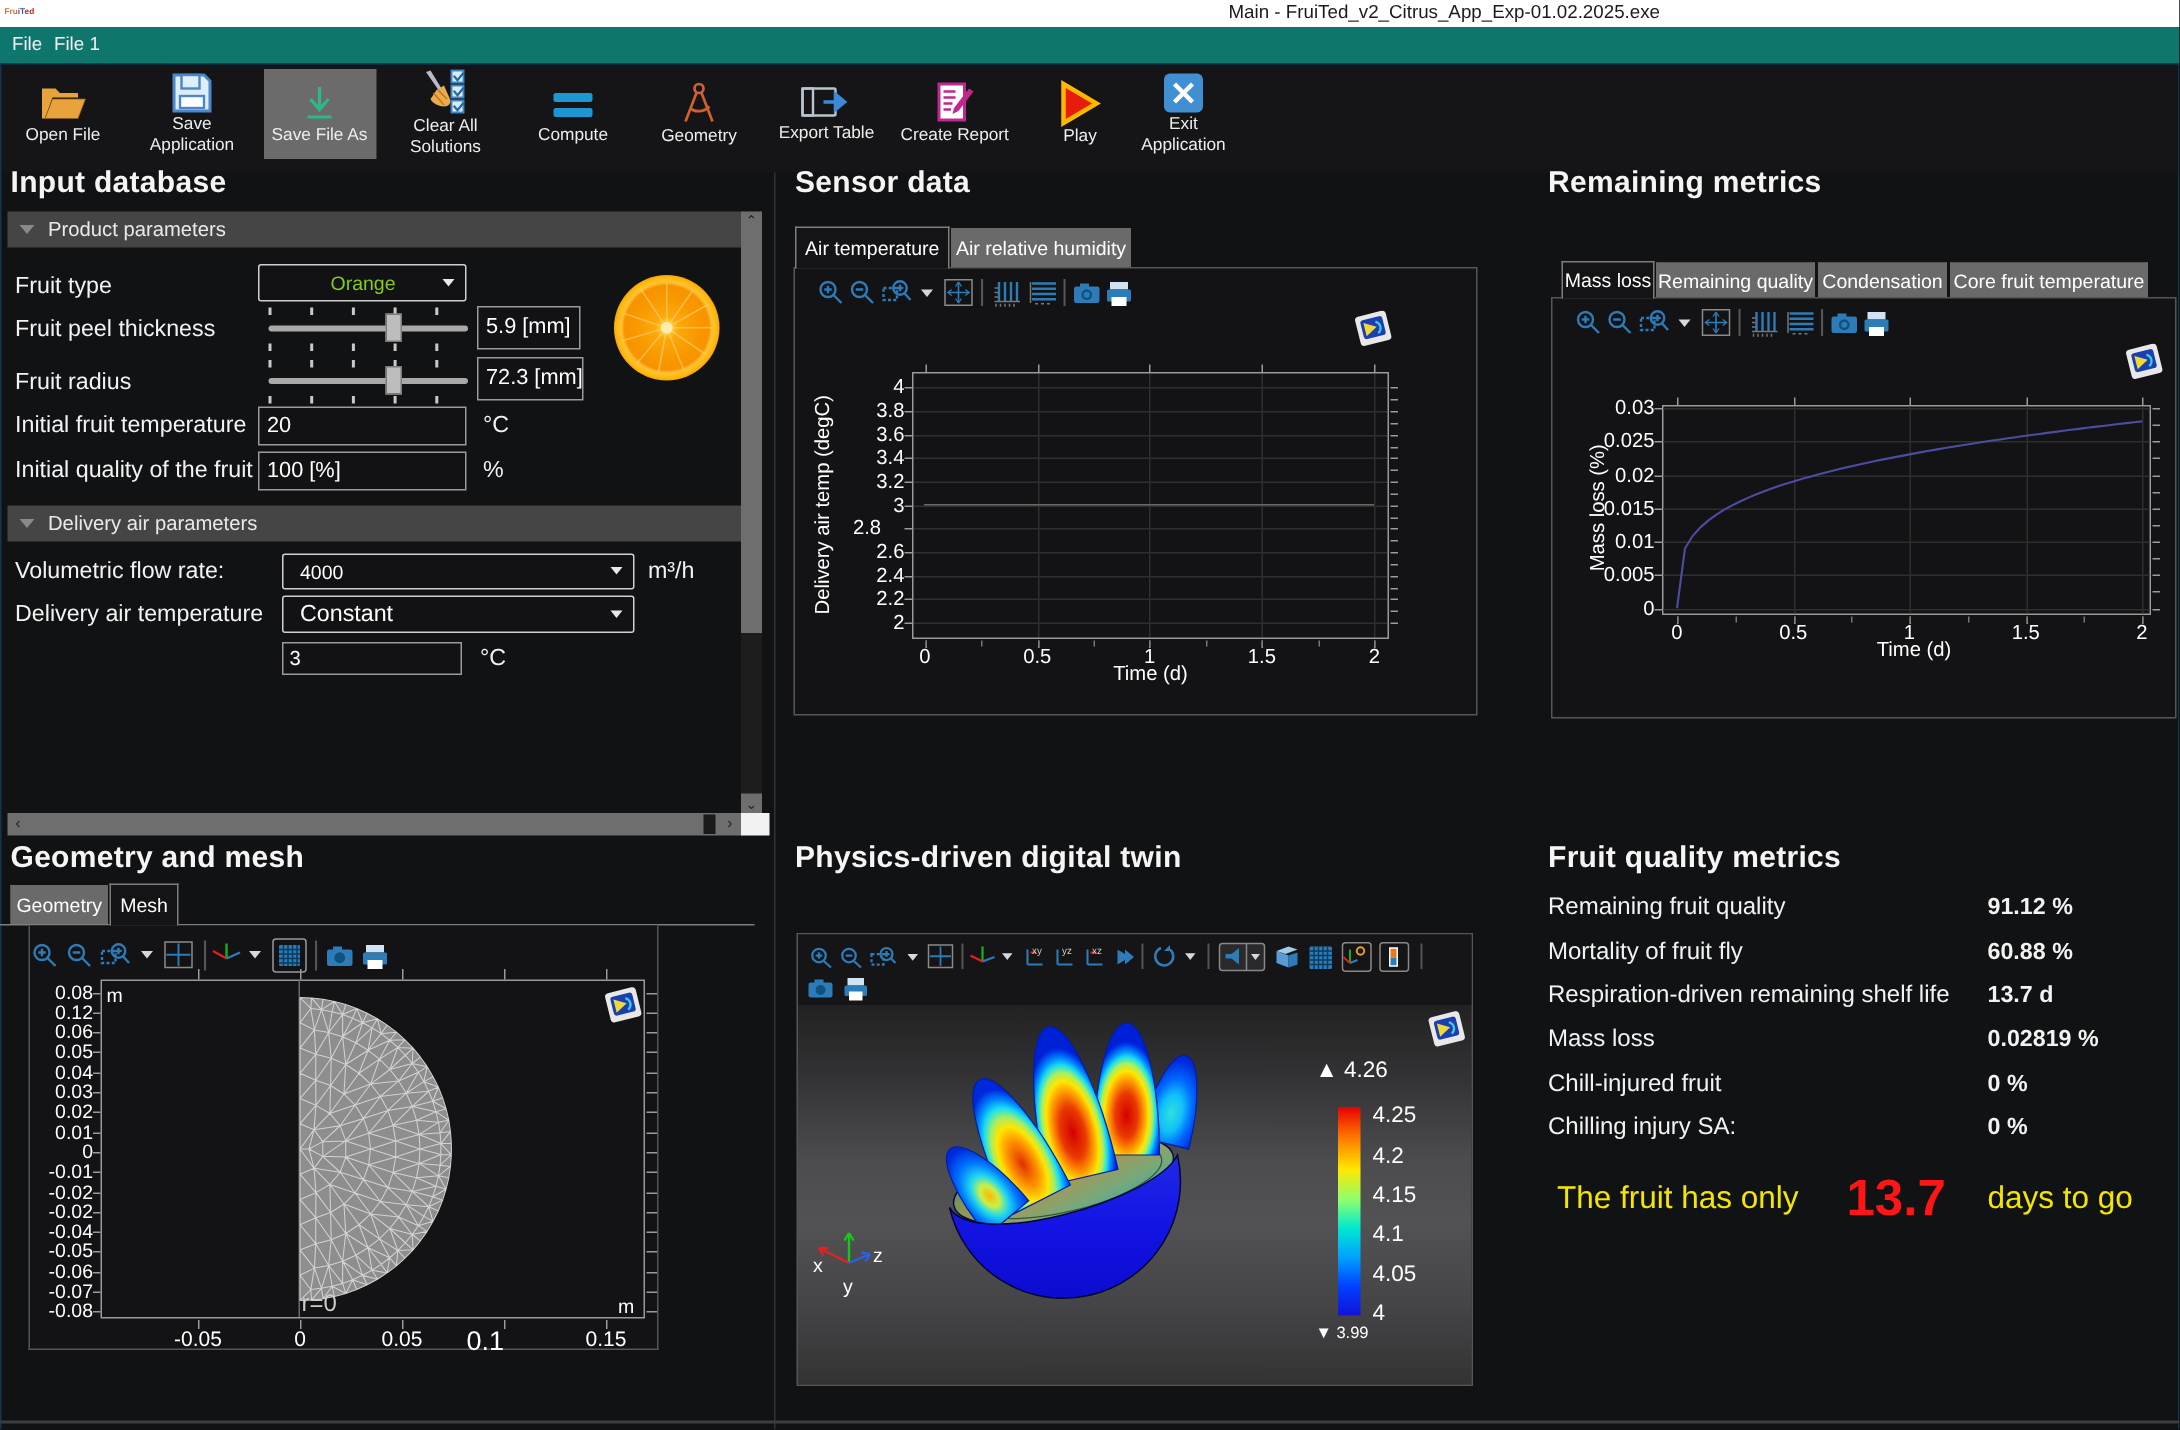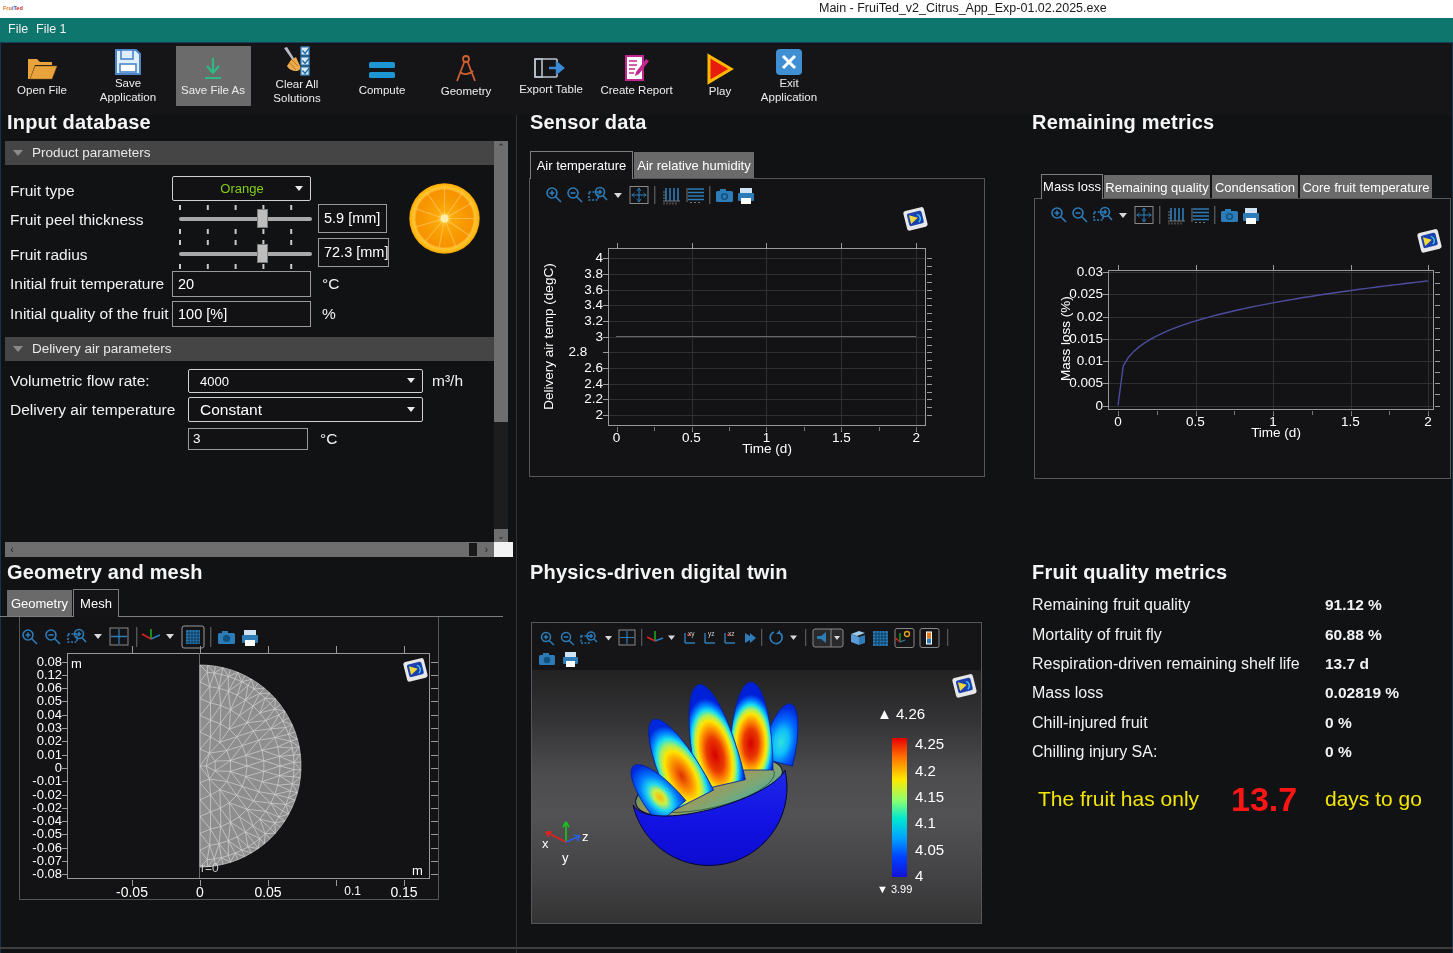--- a/index.html
+++ b/index.html
@@ -601,34 +601,34 @@
 <div class="abs" style="left:431px;top:874.3px;width:7px;height:1px;background:#9a9a9a"></div>
 <div class="axlbl" style="left:107px;top:884px;width:50px;text-align:center;font-size:14px">-0.05</div>
 <div class="abs" style="left:132px;top:880px;width:1px;height:6px;background:#9a9a9a"></div>
 <div class="abs" style="left:132px;top:646px;width:1px;height:7px;background:#9a9a9a"></div>
 <div class="axlbl" style="left:175px;top:884px;width:50px;text-align:center;font-size:14px">0</div>
 <div class="abs" style="left:200px;top:880px;width:1px;height:6px;background:#9a9a9a"></div>
 <div class="abs" style="left:200px;top:646px;width:1px;height:7px;background:#9a9a9a"></div>
 <div class="axlbl" style="left:243px;top:884px;width:50px;text-align:center;font-size:14px">0.05</div>
 <div class="abs" style="left:268px;top:880px;width:1px;height:6px;background:#9a9a9a"></div>
 <div class="abs" style="left:268px;top:646px;width:1px;height:7px;background:#9a9a9a"></div>
-<div class="axlbl" style="left:311px;top:884px;width:50px;text-align:right;font-size:12px">0.1</div>
+<div class="axlbl" style="left:311px;top:884px;width:50px;text-align:left;font-size:18px">0.1</div>
 <div class="abs" style="left:336px;top:880px;width:1px;height:6px;background:#9a9a9a"></div>
 <div class="abs" style="left:336px;top:646px;width:1px;height:7px;background:#9a9a9a"></div>
 <div class="axlbl" style="left:379px;top:884px;width:50px;text-align:center;font-size:14px">0.15</div>
 <div class="abs" style="left:404px;top:880px;width:1px;height:6px;background:#9a9a9a"></div>
 <div class="abs" style="left:404px;top:646px;width:1px;height:7px;background:#9a9a9a"></div>
 <div class="abs" style="left:199px;top:653px;width:1px;height:225px;background:#6a6a6a"></div>
 <svg class="abs" style="left:0;top:0" width="1453" height="953">
     <path d="M200 665A101 101 0 0 1 200 867Z" fill="#8e8e8e"></path>
     <path d="M285.8 727.5L288.5 734.2M259.9 713.0L265.8 720.6M210.5 720.2L210.6 736.9M237.8 672.3L241.7 681.8M290.6 790.9L277.7 785.1M215.2 770.9L209.4 778.9M200.0 799.7L200.0 816.5M284.8 820.9L280.3 827.2M265.8 720.6L270.8 728.8M241.7 681.8L228.4 691.2M239.3 816.5L230.5 822.3M288.5 797.8L274.8 794.4M297.4 739.2L288.5 734.2M280.3 827.2L275.4 833.2M293.9 769.6L293.4 776.8M230.5 822.3L220.8 826.5M200.0 782.8L210.6 795.1M215.4 666.2L223.0 667.7M200.0 850.2L209.6 845.4M293.4 776.8L292.3 783.9M279.4 775.6L277.7 785.1M215.4 865.8L214.3 858.9M223.0 667.7L230.5 669.7M244.8 856.5L237.8 859.7M277.7 785.1L274.8 794.4M297.4 792.8L292.3 783.9M259.9 713.0L247.1 722.7M200.0 715.5L210.5 720.2M237.8 859.7L230.5 862.3M278.9 817.1L274.8 823.0M242.3 745.6L245.8 755.5M275.4 833.2L270.2 828.5M245.4 831.8L230.5 822.3M239.3 816.5L229.3 802.7M274.8 823.0L270.2 828.5M300.3 754.4L293.9 762.4M219.1 688.3L220.8 705.5M270.0 693.2L275.4 698.8M237.2 836.8L228.4 840.8M230.5 669.7L228.4 676.4M228.4 691.2L230.5 709.7M237.2 836.8L230.5 822.3M221.4 674.5L228.4 676.4M209.6 845.4L210.5 829.1M220.4 808.3L210.5 811.8M237.8 672.3L235.1 678.8M288.5 734.2L274.8 737.6M253.0 706.1L239.3 715.5M223.0 864.3L221.4 857.5M290.6 741.1L277.7 746.9M288.7 814.2L278.9 817.1M265.8 811.4L247.1 809.3M200.0 681.8L207.2 672.3M293.9 762.4L279.4 756.4M274.8 709.0L265.8 720.6M280.3 704.8L274.8 709.0M278.9 714.9L270.8 728.8M264.3 688.1L270.0 693.2M245.4 831.8L237.2 836.8M230.5 771.4L215.2 770.9M275.4 833.2L274.8 823.0M245.4 831.8L239.3 816.5M214.3 673.1L221.4 674.5M229.3 802.7L220.4 808.3M300.3 754.4L293.4 755.2M226.8 781.5L209.4 778.9M219.1 688.3L210.5 702.9M241.7 850.2L235.1 853.2M300.9 762.1L293.9 762.4M263.8 771.3L247.0 766.0M295.1 731.9L297.4 739.2M241.7 850.2L228.4 840.8M209.4 753.1L206.0 766.0M235.1 853.2L228.4 855.6M230.5 709.7L239.3 715.5M270.8 803.2L253.6 801.0M237.8 672.3L228.4 676.4M262.0 781.7L245.8 776.5M230.5 862.3L235.1 853.2M297.4 739.2L299.2 746.8M259.8 693.5L265.2 698.3M239.3 715.5L247.1 722.7M230.5 771.4L226.8 781.5M221.4 857.5L219.1 843.7M200.0 698.7L200.0 715.5M265.2 698.3L270.2 703.5M219.1 688.3L228.4 691.2M200.0 749.2L209.4 753.1M253.6 731.0L242.3 745.6M226.8 781.5L219.9 789.7M214.3 858.9L209.6 845.4M288.7 814.2L282.6 810.9M275.4 698.8L265.2 698.3M200.0 715.5L200.0 732.3M299.2 785.2L297.4 792.8M228.4 691.2L237.2 695.2M263.8 771.3L262.0 781.7M207.7 665.3L214.3 673.1M258.6 740.3L245.8 755.5M258.1 848.6L248.0 846.8M274.8 709.0L259.9 713.0M228.4 676.4L228.4 691.2M297.4 792.8L295.1 800.1M288.5 734.2L290.6 741.1M248.0 846.8L237.2 836.8M262.0 781.7L258.6 791.7M209.4 778.9L206.0 766.0M251.6 852.8L241.7 850.2M290.6 741.1L292.3 748.1M270.8 728.8L274.8 737.6M251.6 679.2L254.1 689.1M299.2 746.8L290.6 741.1M200.0 833.3L200.0 850.2M274.8 737.6L277.7 746.9M254.1 689.1L245.4 700.2M200.0 850.2L207.2 859.7M226.8 781.5L215.2 770.9M229.3 802.7L219.9 789.7M270.0 838.8L264.3 843.9M295.1 800.1L288.5 797.8M274.8 794.4L262.0 781.7M290.6 790.9L288.5 797.8M292.2 807.3L285.8 804.5M270.8 803.2L258.6 791.7M292.2 724.7L288.5 734.2M219.9 742.3L209.4 753.1M247.0 766.0L230.5 771.4M270.2 828.5L259.9 819.0M270.8 728.8L258.6 740.3M279.4 756.4L263.8 760.7M200.0 867.0L207.7 866.7M253.6 731.0L236.7 736.7M264.3 843.9L259.8 838.5M236.7 795.3L226.8 781.5M280.0 766.0L263.8 771.3M258.6 740.3L242.3 745.6M258.1 848.6L254.1 842.9M200.0 816.5L200.0 833.3M228.4 676.4L219.1 688.3M248.0 846.8L245.4 831.8M248.0 685.2L237.2 695.2M244.8 675.5L241.7 681.8M285.8 804.5L270.8 803.2M275.4 833.2L270.0 838.8M220.8 705.5L220.4 723.7M220.8 826.5L210.5 829.1M251.6 679.2L248.0 685.2M292.3 783.9L290.6 790.9M207.7 866.7L207.2 859.7M230.5 669.7L237.8 672.3M274.8 794.4L270.8 803.2M200.0 698.7L210.5 702.9M230.5 862.3L223.0 864.3M270.8 803.2L265.8 811.4M288.7 717.8L282.6 721.1M270.0 838.8L265.2 833.7M223.0 864.3L215.4 865.8M270.2 828.5L265.2 833.7M247.0 766.0L245.8 776.5M275.4 698.8L280.3 704.8M220.8 826.5L210.5 811.8M200.0 816.5L210.5 829.1M265.2 833.7L259.8 838.5M228.4 840.8L219.1 843.7M300.9 769.9L293.4 776.8M279.4 756.4L262.0 750.3M264.3 843.9L265.2 833.7M200.0 799.7L210.5 811.8M228.4 840.8L220.8 826.5M280.3 704.8L284.8 711.1M228.4 676.4L235.1 678.8M219.1 843.7L209.6 845.4M220.4 723.7L210.6 736.9M300.3 777.6L292.3 783.9M235.1 678.8L241.7 681.8M228.4 855.6L221.4 857.5M229.3 729.3L219.9 742.3M210.6 736.9L219.9 742.3M285.8 804.5L274.8 794.4M292.3 748.1L279.4 756.4M299.2 746.8L300.3 754.4M221.4 857.5L214.3 858.9M265.8 720.6L253.6 731.0M220.8 705.5L210.5 720.2M284.8 820.9L274.8 823.0M245.8 755.5L247.0 766.0M300.3 754.4L300.9 762.1M200.0 782.8L209.4 778.9M230.5 822.3L220.4 808.3M253.6 731.0L258.6 740.3M293.9 769.6L280.0 766.0M284.8 711.1L278.9 714.9M207.7 866.7L214.3 858.9M274.8 709.0L278.9 714.9M293.4 776.8L279.4 775.6M200.0 749.2L200.0 766.0M200.0 732.3L210.5 720.2M245.4 700.2L253.0 706.1M223.0 667.7L228.4 676.4M244.8 856.5L235.1 853.2M200.0 665.0L207.7 665.3M300.9 769.9L293.9 769.6M247.1 722.7L253.6 731.0M215.4 865.8L221.4 857.5M200.0 799.7L210.6 795.1M200.0 732.3L210.6 736.9M270.2 703.5L274.8 709.0M265.8 720.6L247.1 722.7M226.8 750.5L215.2 761.1M284.8 820.9L278.9 817.1M259.9 819.0L247.1 809.3M200.0 732.3L200.0 749.2M230.5 822.3L229.3 802.7M230.5 760.6L215.2 770.9M284.8 711.1L274.8 709.0M295.1 800.1L292.2 807.3M228.4 691.2L220.8 705.5M279.4 775.6L262.0 781.7M215.4 666.2L214.3 673.1M282.6 721.1L270.8 728.8M200.0 681.8L209.6 686.6M292.3 748.1L293.4 755.2M220.4 808.3L210.6 795.1M237.2 695.2L230.5 709.7M253.6 801.0L247.1 809.3M244.8 856.5L241.7 850.2M200.0 850.2L200.0 867.0M258.6 791.7L242.3 786.4M290.6 741.1L274.8 737.6M259.8 693.5L253.0 706.1M264.3 843.9L258.1 848.6M265.8 811.4L253.6 801.0M265.2 698.3L259.9 713.0M219.9 789.7L210.6 795.1M215.2 761.1L206.0 766.0M220.4 723.7L229.3 729.3M237.2 695.2L245.4 700.2M244.8 675.5L251.6 679.2M278.9 714.9L265.8 720.6M258.6 791.7L253.6 801.0M259.9 819.0L253.0 825.9M226.8 750.5L209.4 753.1M242.3 786.4L236.7 795.3M262.0 750.3L245.8 755.5M277.7 746.9L279.4 756.4M219.9 789.7L209.4 778.9M254.1 842.9L248.0 846.8M241.7 850.2L237.2 836.8M279.4 775.6L263.8 771.3M210.5 720.2L220.4 723.7M220.4 808.3L219.9 789.7M230.5 709.7L229.3 729.3M210.5 702.9L220.8 705.5M236.7 736.7L226.8 750.5M288.5 797.8L285.8 804.5M235.1 853.2L228.4 840.8M297.4 792.8L288.5 797.8M258.6 791.7L245.8 776.5M226.8 750.5L230.5 760.6M259.8 693.5L245.4 700.2M242.3 745.6L230.5 760.6M278.9 817.1L265.8 811.4M265.8 811.4L259.9 819.0M264.3 688.1L259.8 693.5M214.3 858.9L219.1 843.7M288.7 814.2L285.8 804.5M265.2 833.7L253.0 825.9M274.8 737.6L262.0 750.3M215.4 865.8L207.7 866.7M214.3 673.1L219.1 688.3M200.0 766.0L209.4 753.1M245.8 776.5L242.3 786.4M207.7 665.3L207.2 672.3M245.8 776.5L230.5 771.4M259.8 838.5L245.4 831.8M251.6 852.8L248.0 846.8M235.1 678.8L228.4 691.2M290.6 790.9L274.8 794.4M295.1 731.9L288.5 734.2M241.7 681.8L237.2 695.2M284.8 711.1L288.7 717.8M258.1 683.4L254.1 689.1M200.0 766.0L206.0 766.0M200.0 867.0L207.2 859.7M207.2 672.3L209.6 686.6M237.8 672.3L244.8 675.5M299.2 785.2L292.3 783.9M230.5 709.7L220.4 723.7M236.7 736.7L219.9 742.3M292.2 724.7L285.8 727.5M247.0 766.0L230.5 760.6M270.8 728.8L253.6 731.0M239.3 715.5L229.3 729.3M275.4 833.2L265.2 833.7M265.2 833.7L259.9 819.0M274.8 737.6L258.6 740.3M292.3 783.9L277.7 785.1M259.8 838.5L254.1 842.9M280.0 766.0L263.8 760.7M200.0 833.3L209.6 845.4M258.1 848.6L259.8 838.5M219.1 843.7L210.5 829.1M210.5 829.1L210.5 811.8M200.0 833.3L210.5 829.1M245.4 700.2L239.3 715.5M241.7 681.8L248.0 685.2M230.5 862.3L221.4 857.5M219.9 742.3L226.8 750.5M251.6 679.2L241.7 681.8M282.6 810.9L270.8 803.2M253.0 706.1L247.1 722.7M214.3 858.9L207.2 859.7M200.0 816.5L210.5 811.8M247.1 809.3L229.3 802.7M300.9 762.1L300.9 769.9M275.4 698.8L274.8 709.0M258.6 740.3L262.0 750.3M200.0 766.0L209.4 778.9M293.9 762.4L280.0 766.0M278.9 714.9L282.6 721.1M209.4 753.1L215.2 761.1M200.0 766.0L200.0 782.8M200.0 715.5L210.5 702.9M236.7 736.7L242.3 745.6M253.0 706.1L259.9 713.0M292.2 724.7L282.6 721.1M288.7 814.2L284.8 820.9M220.8 826.5L220.4 808.3M299.2 746.8L293.4 755.2M247.1 809.3L239.3 816.5M228.4 840.8L230.5 822.3M293.9 762.4L293.9 769.6M292.3 783.9L279.4 775.6M300.3 777.6L293.4 776.8M219.1 843.7L220.8 826.5M263.8 771.3L245.8 776.5M253.6 801.0L236.7 795.3M245.4 700.2L230.5 709.7M292.3 748.1L277.7 746.9M228.4 855.6L219.1 843.7M230.5 862.3L228.4 855.6M200.0 665.0L207.2 672.3M293.4 755.2L279.4 756.4M200.0 749.2L210.6 736.9M280.3 827.2L274.8 823.0M253.0 825.9L239.3 816.5M247.1 809.3L236.7 795.3M275.4 698.8L270.2 703.5M209.6 686.6L210.5 702.9M292.2 807.3L288.7 814.2M223.0 667.7L221.4 674.5M263.8 760.7L247.0 766.0M285.8 727.5L274.8 737.6M293.4 755.2L293.9 762.4M237.8 859.7L235.1 853.2M299.2 746.8L292.3 748.1M279.4 756.4L280.0 766.0M300.9 769.9L293.9 762.4M207.7 665.3L215.4 666.2M258.1 848.6L251.6 852.8M280.0 766.0L279.4 775.6M270.0 693.2L265.2 698.3M200.0 698.7L209.6 686.6M210.6 795.1L209.4 778.9M251.6 852.8L244.8 856.5M295.1 800.1L285.8 804.5M285.8 804.5L282.6 810.9M274.8 794.4L258.6 791.7M229.3 729.3L236.7 736.7M251.6 679.2L258.1 683.4M253.6 801.0L242.3 786.4M210.6 736.9L209.4 753.1M228.4 855.6L228.4 840.8M282.6 810.9L278.9 817.1M207.2 859.7L209.6 845.4M258.1 683.4L264.3 688.1M270.2 703.5L259.9 713.0M253.0 825.9L245.4 831.8M230.5 760.6L215.2 761.1M242.3 786.4L226.8 781.5M253.0 825.9L247.1 809.3M207.2 672.3L214.3 673.1M236.7 795.3L229.3 802.7M236.7 795.3L219.9 789.7M288.7 717.8L292.2 724.7M254.1 842.9L245.4 831.8M248.0 846.8L241.7 850.2M277.7 785.1L262.0 781.7M223.0 667.7L214.3 673.1M263.8 760.7L245.8 755.5M285.8 727.5L270.8 728.8M292.2 724.7L295.1 731.9M248.0 685.2L245.4 700.2M210.5 811.8L210.6 795.1M220.8 705.5L230.5 709.7M254.1 689.1L259.8 693.5M230.5 760.6L230.5 771.4M265.2 698.3L253.0 706.1M274.8 823.0L259.9 819.0M200.0 681.8L200.0 698.7M209.6 686.6L219.1 688.3M247.1 722.7L236.7 736.7M270.0 693.2L259.8 693.5M263.8 760.7L263.8 771.3M215.2 770.9L206.0 766.0M221.4 674.5L219.1 688.3M297.4 739.2L290.6 741.1M242.3 786.4L230.5 771.4M220.4 723.7L219.9 742.3M248.0 685.2L254.1 689.1M297.4 792.8L290.6 790.9M200.0 665.0L200.0 681.8M210.5 702.9L210.5 720.2M242.3 745.6L226.8 750.5M264.3 688.1L254.1 689.1M278.9 817.1L270.8 803.2M300.9 769.9L300.3 777.6M262.0 750.3L263.8 760.7M245.8 755.5L230.5 760.6M274.8 823.0L265.8 811.4M214.3 673.1L209.6 686.6M293.9 769.6L279.4 775.6M300.3 777.6L299.2 785.2M284.8 711.1L282.6 721.1M282.6 721.1L285.8 727.5M259.8 838.5L253.0 825.9M277.7 746.9L262.0 750.3M247.1 722.7L229.3 729.3M215.2 761.1L215.2 770.9M200.0 782.8L200.0 799.7" stroke="#d2d2d2" stroke-width="0.7" fill="none"></path>
   </svg>
 <div class="axlbl" style="left:71px;top:656px;font-size:13px">m</div>
 <div class="axlbl" style="left:412px;top:863px;font-size:13px">m</div>
-<div class="axlbl" style="left:201px;top:861px;font-size:12px;color:#ccc">r=0</div>
+<div class="axlbl" style="left:201px;top:861px;font-size:16px;color:#ccc">r=0</div>
 
 
 <h2 class="abs" style="left:530px;top:561px">Physics-driven digital twin</h2>
 <div class="abs" style="left:531px;top:622px;width:451px;height:302px;border:1px solid #565656;background:linear-gradient(180deg,#19191a 0%,#202021 14%,#333335 32%,#4c4c4e 50%,#525254 64%,#454547 82%,#333334 100%)"></div>
 <div class="abs" style="left:532px;top:623px;width:449px;height:47px;background:#151517"></div>
 <svg class="abs" style="left:537px;top:628px" width="440" height="44" viewBox="0 0 440 44">
 <g stroke="#2d7cb8" stroke-width="1.5" fill="none">
 <circle cx="9" cy="9" r="4.5"></circle>
       <path d="M12 12.5L17 17"></path>
       <path d="M9 6.8v4.4M6.8 9h4.4"></path>

